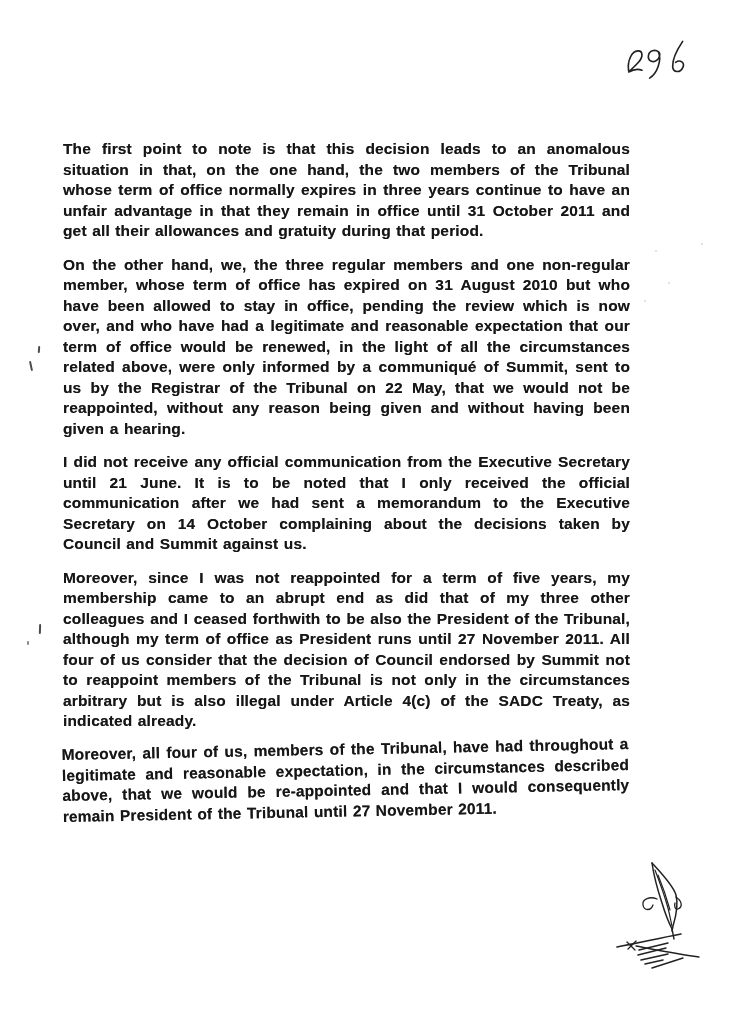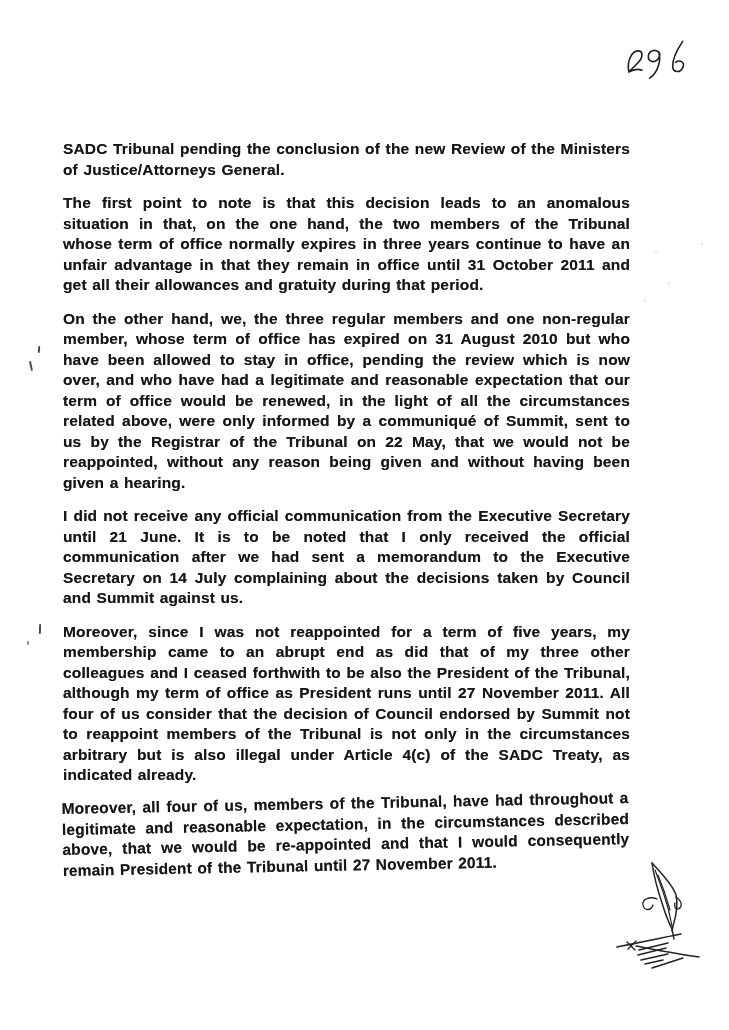--- a/index.html
+++ b/index.html
@@ -88,24 +88,23 @@
   <svg class="handwritten-number" viewBox="0 0 72 42" aria-label="296">
 
     <path class="ink-path" stroke-width="1.6" d="M 4,30 C 3,20 8,11 14,11 C 19,11 19,17 14,22 C 10,26 6,29 4,31 C 8,29 13,28 17,30"></path>
 
     <path class="ink-path" stroke-width="1.6" d="M 34,13 C 31,10 25,11 24,16 C 23,21 28,24 32,21 C 35,19 36,14 34,13 C 35,16 35,22 33,27 C 31,32 28,36 24,38"></path>
 
     <path class="ink-path" stroke-width="1.6" d="M 58,4 C 52,12 47,22 47,28 C 47,34 54,35 57,29 C 59,25 55,21 50,24"></path>
   </svg>
 
   <div class="text-block">
-    <p>SADC Tribunal pending the conclusion of the new Review of the Ministers of Justice/Attorneys General.</p>
     <p>The first point to note is that this decision leads to an anomalous situation in that, on the one hand, the two members of the Tribunal whose term of office normally expires in three years continue to have an unfair advantage in that they remain in office until 31 October 2011 and get all their allowances and gratuity during that period.</p>
     <p>On the other hand, we, the three regular members and one non-regular member, whose term of office has expired on 31 August 2010 but who have been allowed to stay in office, pending the review which is now over, and who have had a legitimate and reasonable expectation that our term of office would be renewed, in the light of all the circumstances related above, were only informed by a communiqué of Summit, sent to us by the Registrar of the Tribunal on 22 May, that we would not be reappointed, without any reason being given and without having been given a hearing.</p>
-    <p>I did not receive any official communication from the Executive Secretary until 21 June. It is to be noted that I only received the official communication after we had sent a memorandum to the Executive Secretary on 14 July complaining about the decisions taken by Council and Summit against us.</p>
+    <p>I did not receive any official communication from the Executive Secretary until 21 June. It is to be noted that I only received the official communication after we had sent a memorandum to the Executive Secretary on 14 October complaining about the decisions taken by Council and Summit against us.</p>
     <p>Moreover, since I was not reappointed for a term of five years, my membership came to an abrupt end as did that of my three other colleagues and I ceased forthwith to be also the President of the Tribunal, although my term of office as President runs until 27 November 2011. All four of us consider that the decision of Council endorsed by Summit not to reappoint members of the Tribunal is not only in the circumstances arbitrary but is also illegal under Article 4(c) of the SADC Treaty, as indicated already.</p>
     <p class="tilted">Moreover, all four of us, members of the Tribunal, have had throughout a legitimate and reasonable expectation, in the circumstances described above, that we would be re-appointed and that I would consequently remain President of the Tribunal until 27 November 2011.</p>
   </div>
 
   <svg class="signature" viewBox="0 0 134 130">
 
     <path class="ink-path" stroke-width="1.5" d="M 57,8 C 66,18 78,30 81,40 C 84,52 80,64 78,71 L 77,76"></path>
     <path class="ink-path" stroke-width="1.5" d="M 57,8 C 59,22 63,36 67,48 C 70,58 74,68 77,74"></path>
     <path class="ink-path" stroke-width="1.2" d="M 60,15 C 65,28 70,42 73,53 C 75,61 76,67 77,71"></path>
     <path class="ink-path" stroke-width="1.2" d="M 63,20 C 68,32 72,44 75,55"></path>

